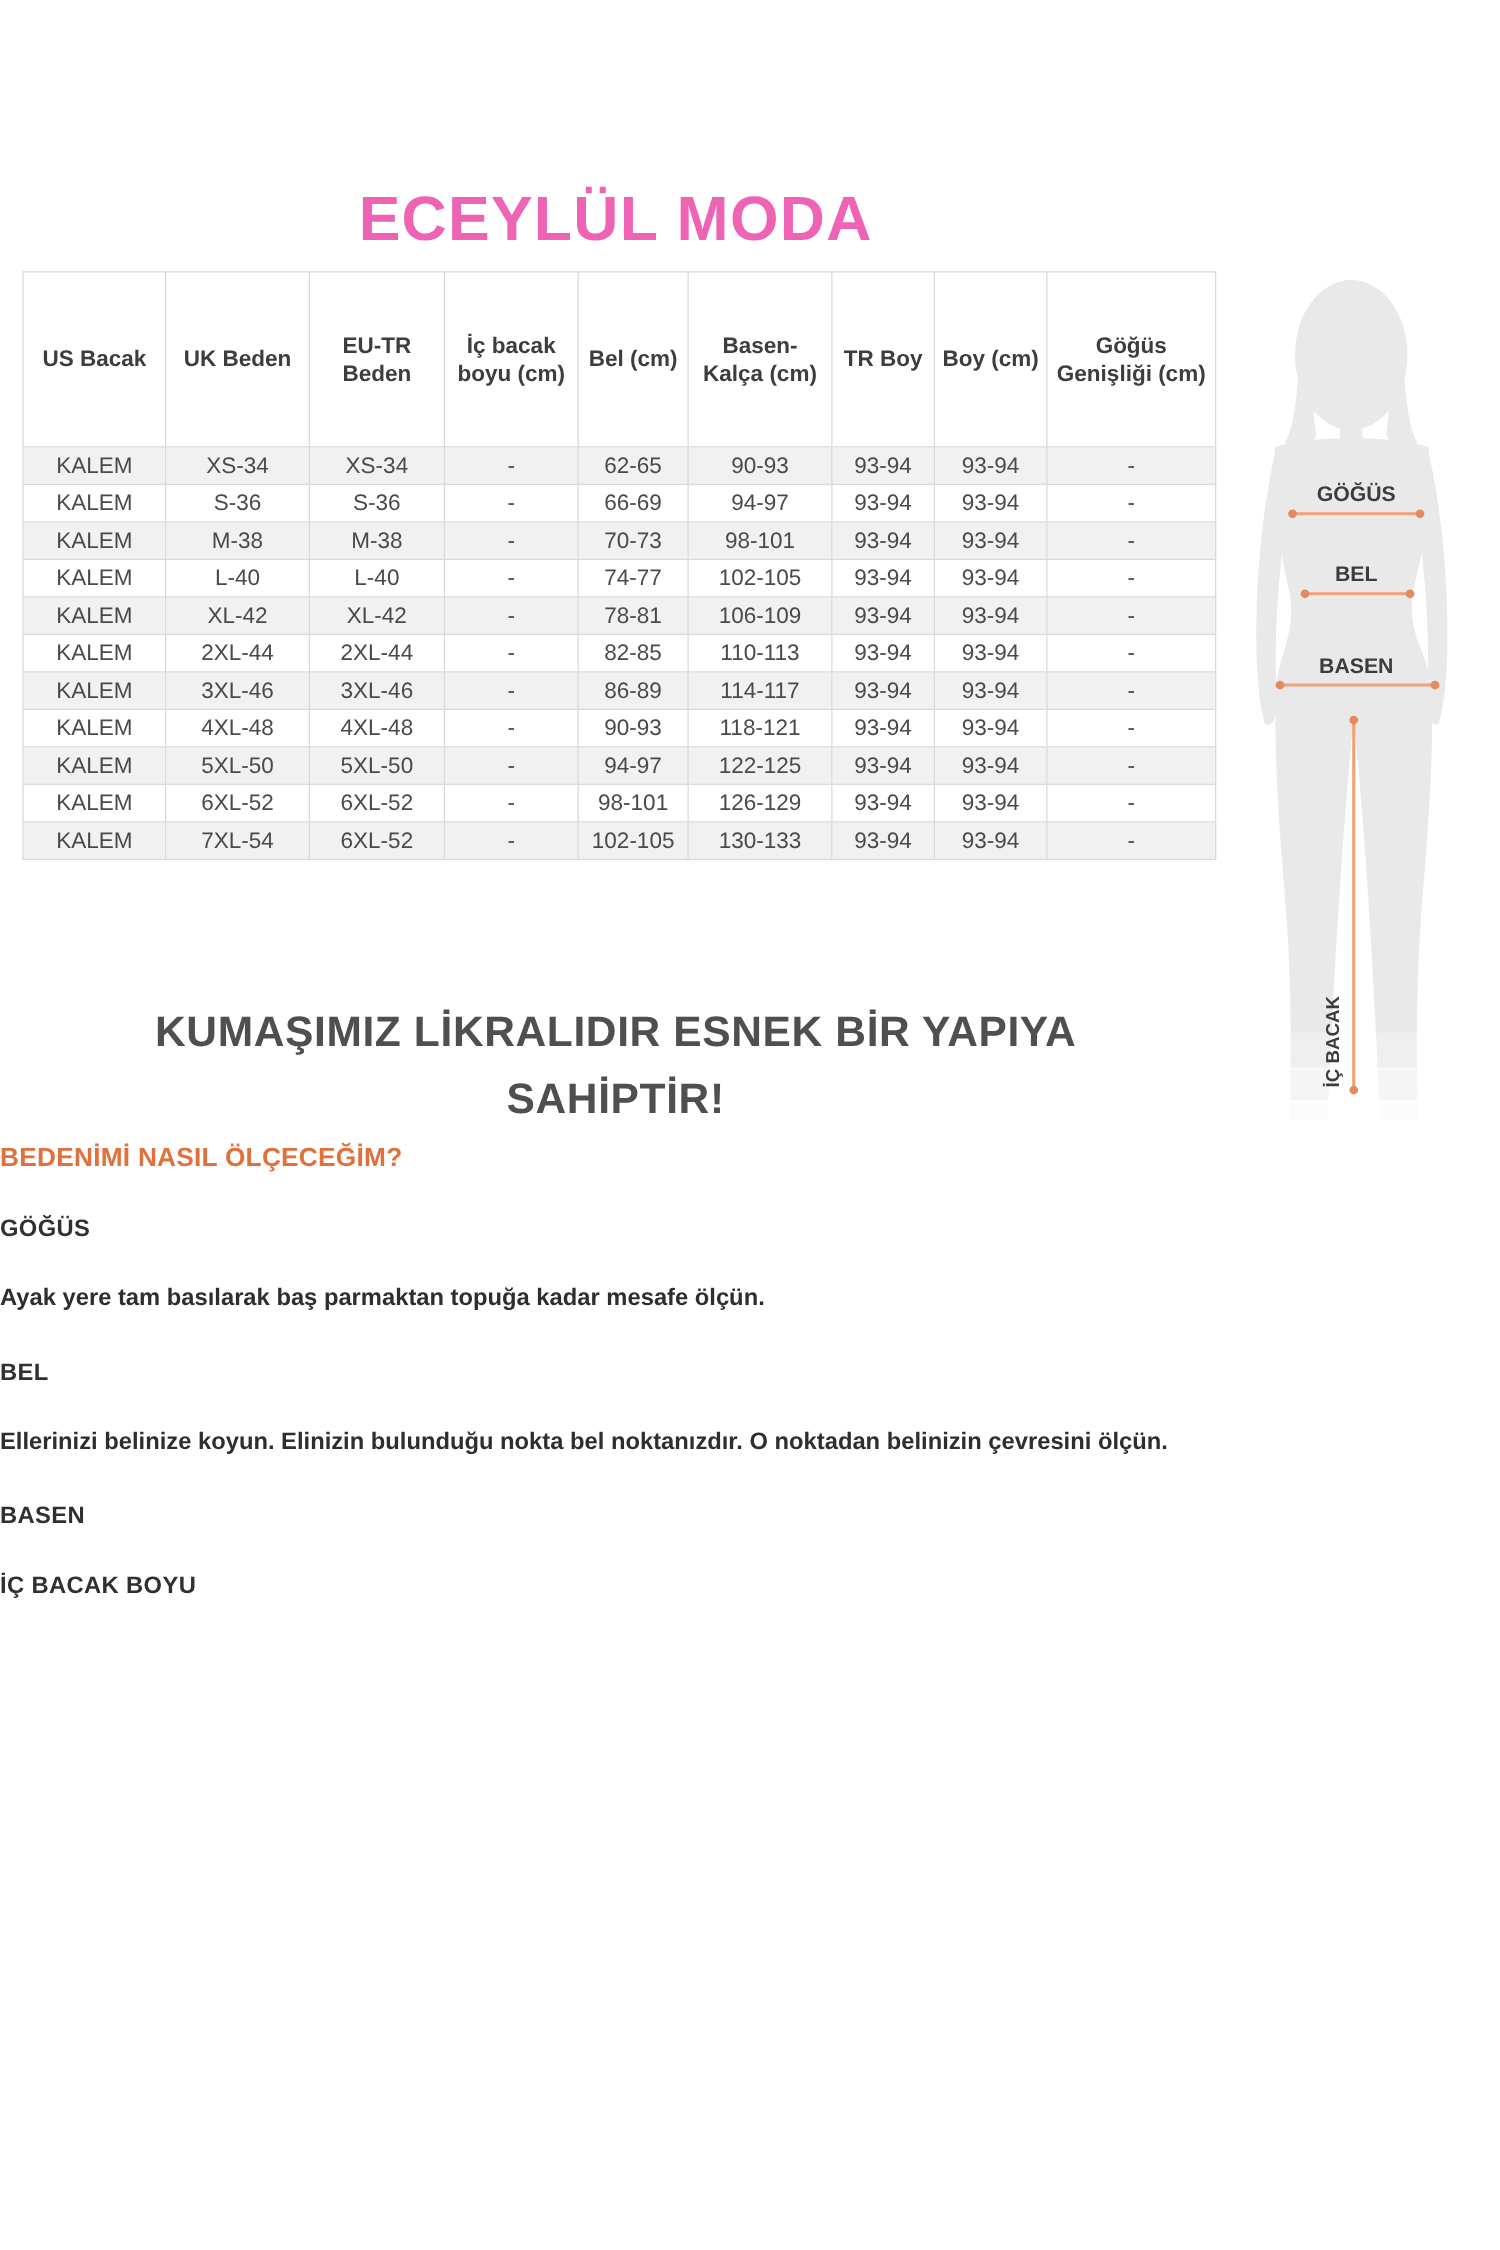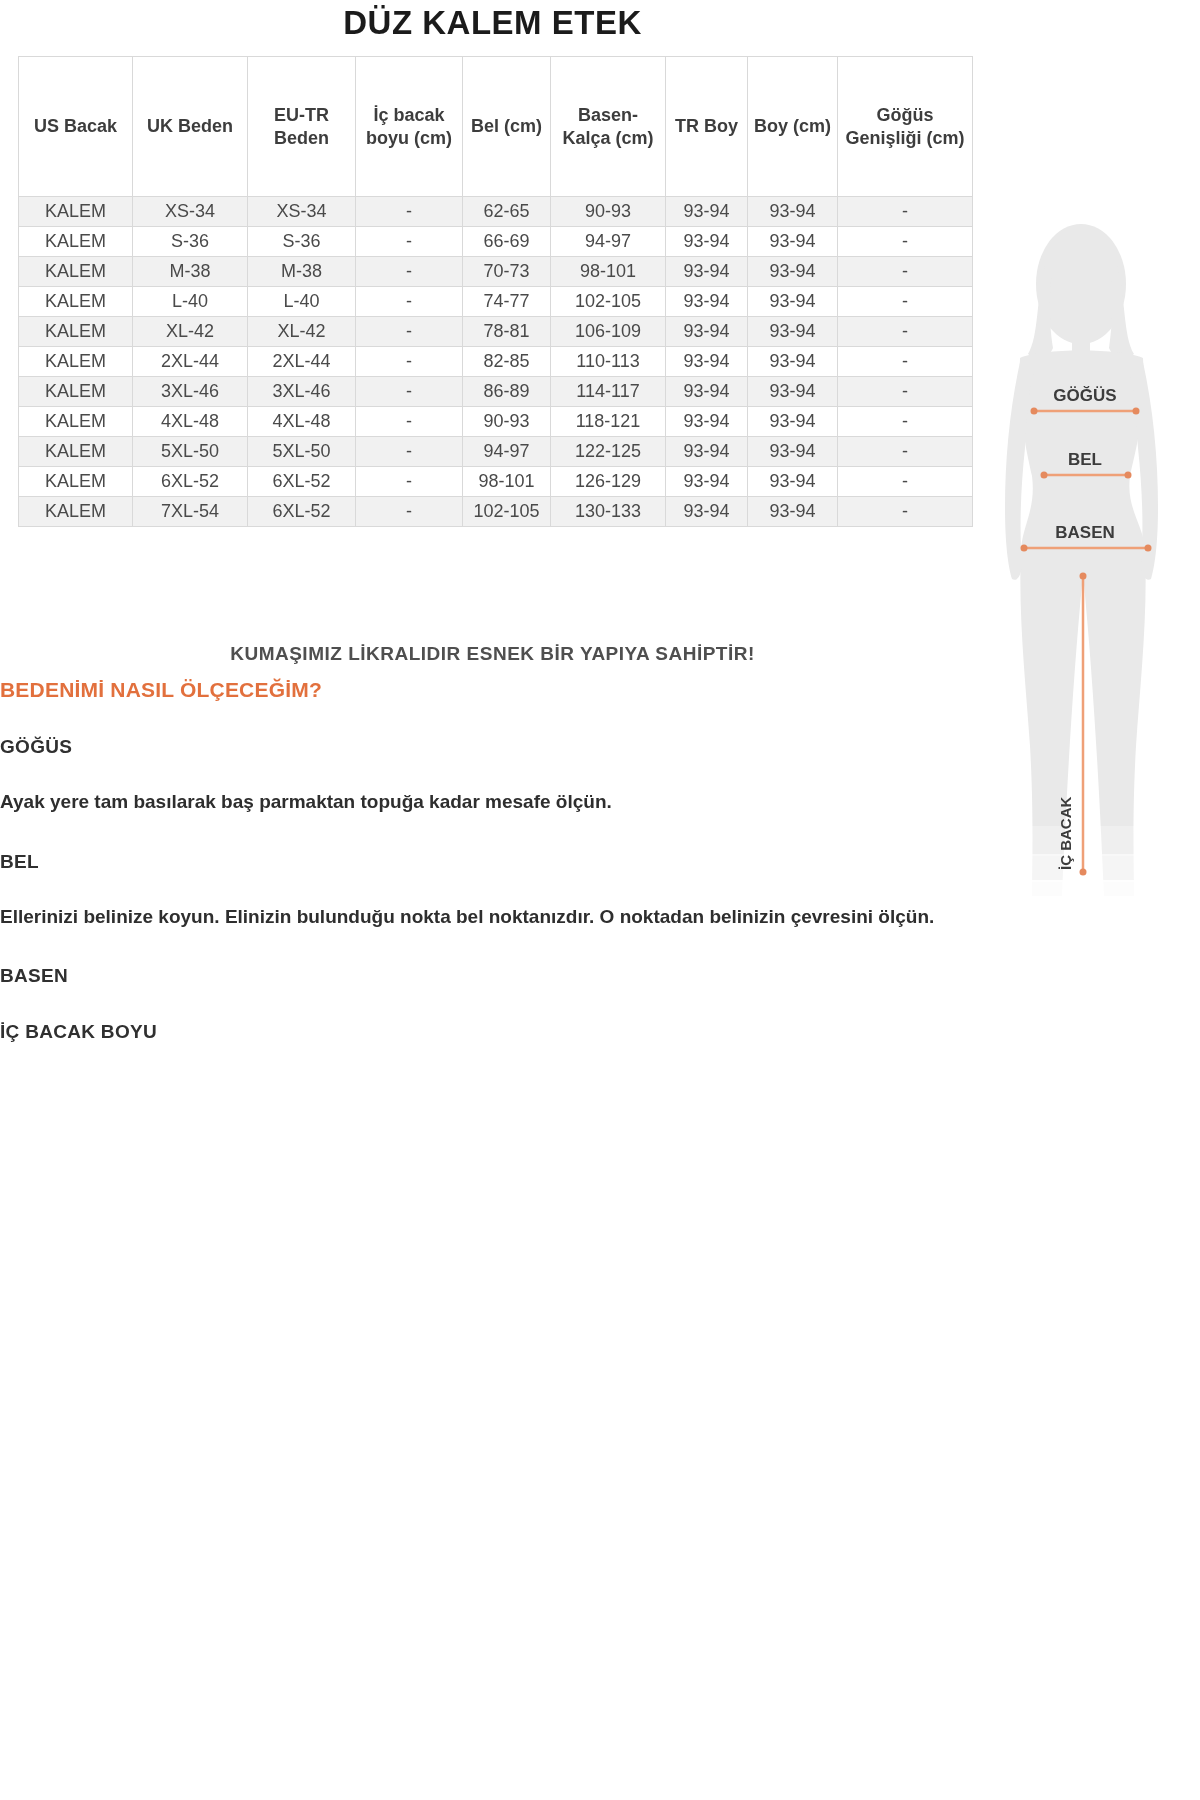--- a/index.html
+++ b/index.html
@@ -25,41 +25,41 @@
     border:1px solid #d9d9d9; text-align:center; vertical-align:middle; padding:0 4px;
   }
   table.size-chart thead th {
     height:140px; font-weight:bold; color:#3d3d3d; line-height:1.25; background:#ffffff;
   }
   table.size-chart tbody td { height:30px; }
   table.size-chart tbody tr:nth-child(odd) td { background:#f1f1f1; }
   table.size-chart tbody tr:nth-child(even) td { background:#ffffff; }
   p.fabric-note {
     max-width:860px; margin:112px auto 0; text-align:center;
-    font-size:19px; line-height:1.55; font-weight:bold; color:#4f4f4f; letter-spacing:0.5px;
+    font-size:34px; line-height:1.55; font-weight:bold; color:#4f4f4f; letter-spacing:0.5px;
   }
   .guide { width:1150px; }
   h3.guide-heading {
     margin:10px 0 0; font-size:21px; font-weight:bold; color:#e2703d; letter-spacing:0.2px;
   }
   .guide h4.section-title {
     margin:34px 0 0; font-size:19px; font-weight:bold; color:#303030; letter-spacing:0.3px;
   }
   .guide p.section-text {
     margin:30px 0 0; font-size:19px; line-height:1.5; font-weight:bold; color:#2e2e2e;
   }
   .figure-wrap { position:absolute; left:988px; top:186px; width:205px; height:730px; }
   .figure-wrap svg { display:block; }
 </style>
 </head>
 <body>
 
 <div class="content">
 
-  <h2 class="product">DÜZ KALEM ETEK</h2>
+  <h1 class="brand">ECEYLÜL MODA</h1>
 
   <table class="size-chart">
     <colgroup>
       <col style="width:114px">
         <col style="width:115px">
         <col style="width:108px">
       <col style="width:107px">
         <col style="width:88px">
         <col style="width:115px">
       <col style="width:82px">

